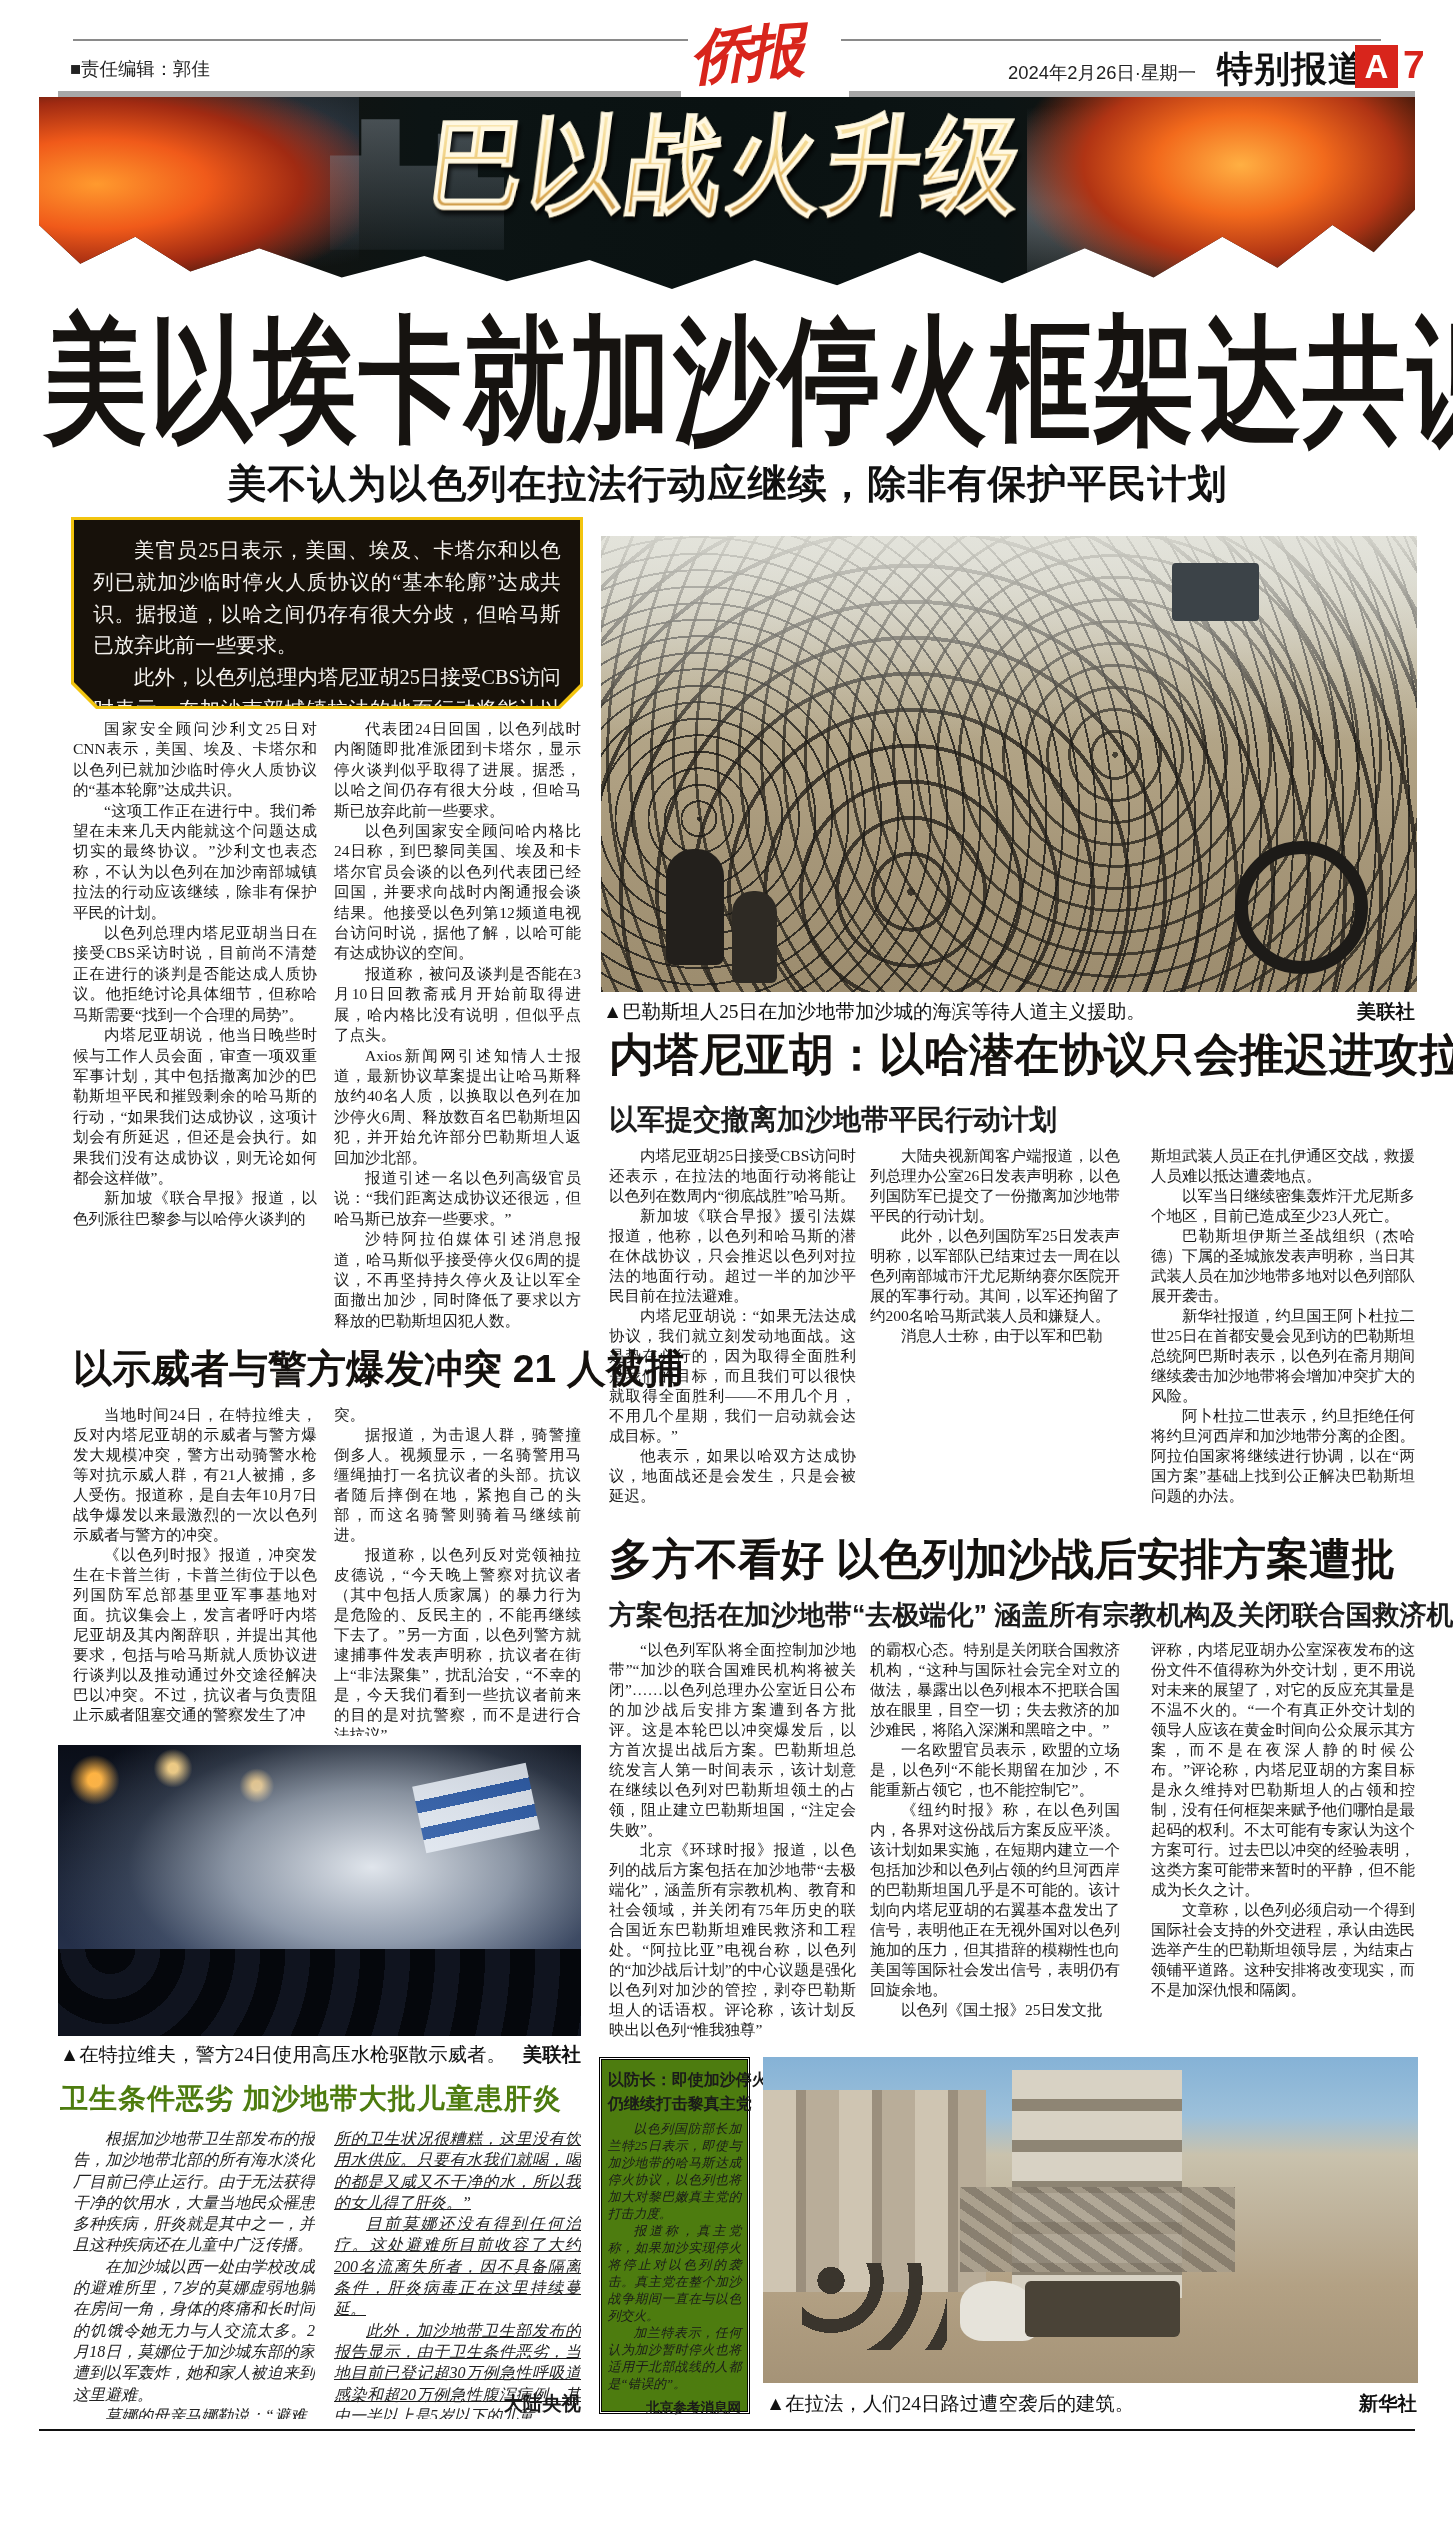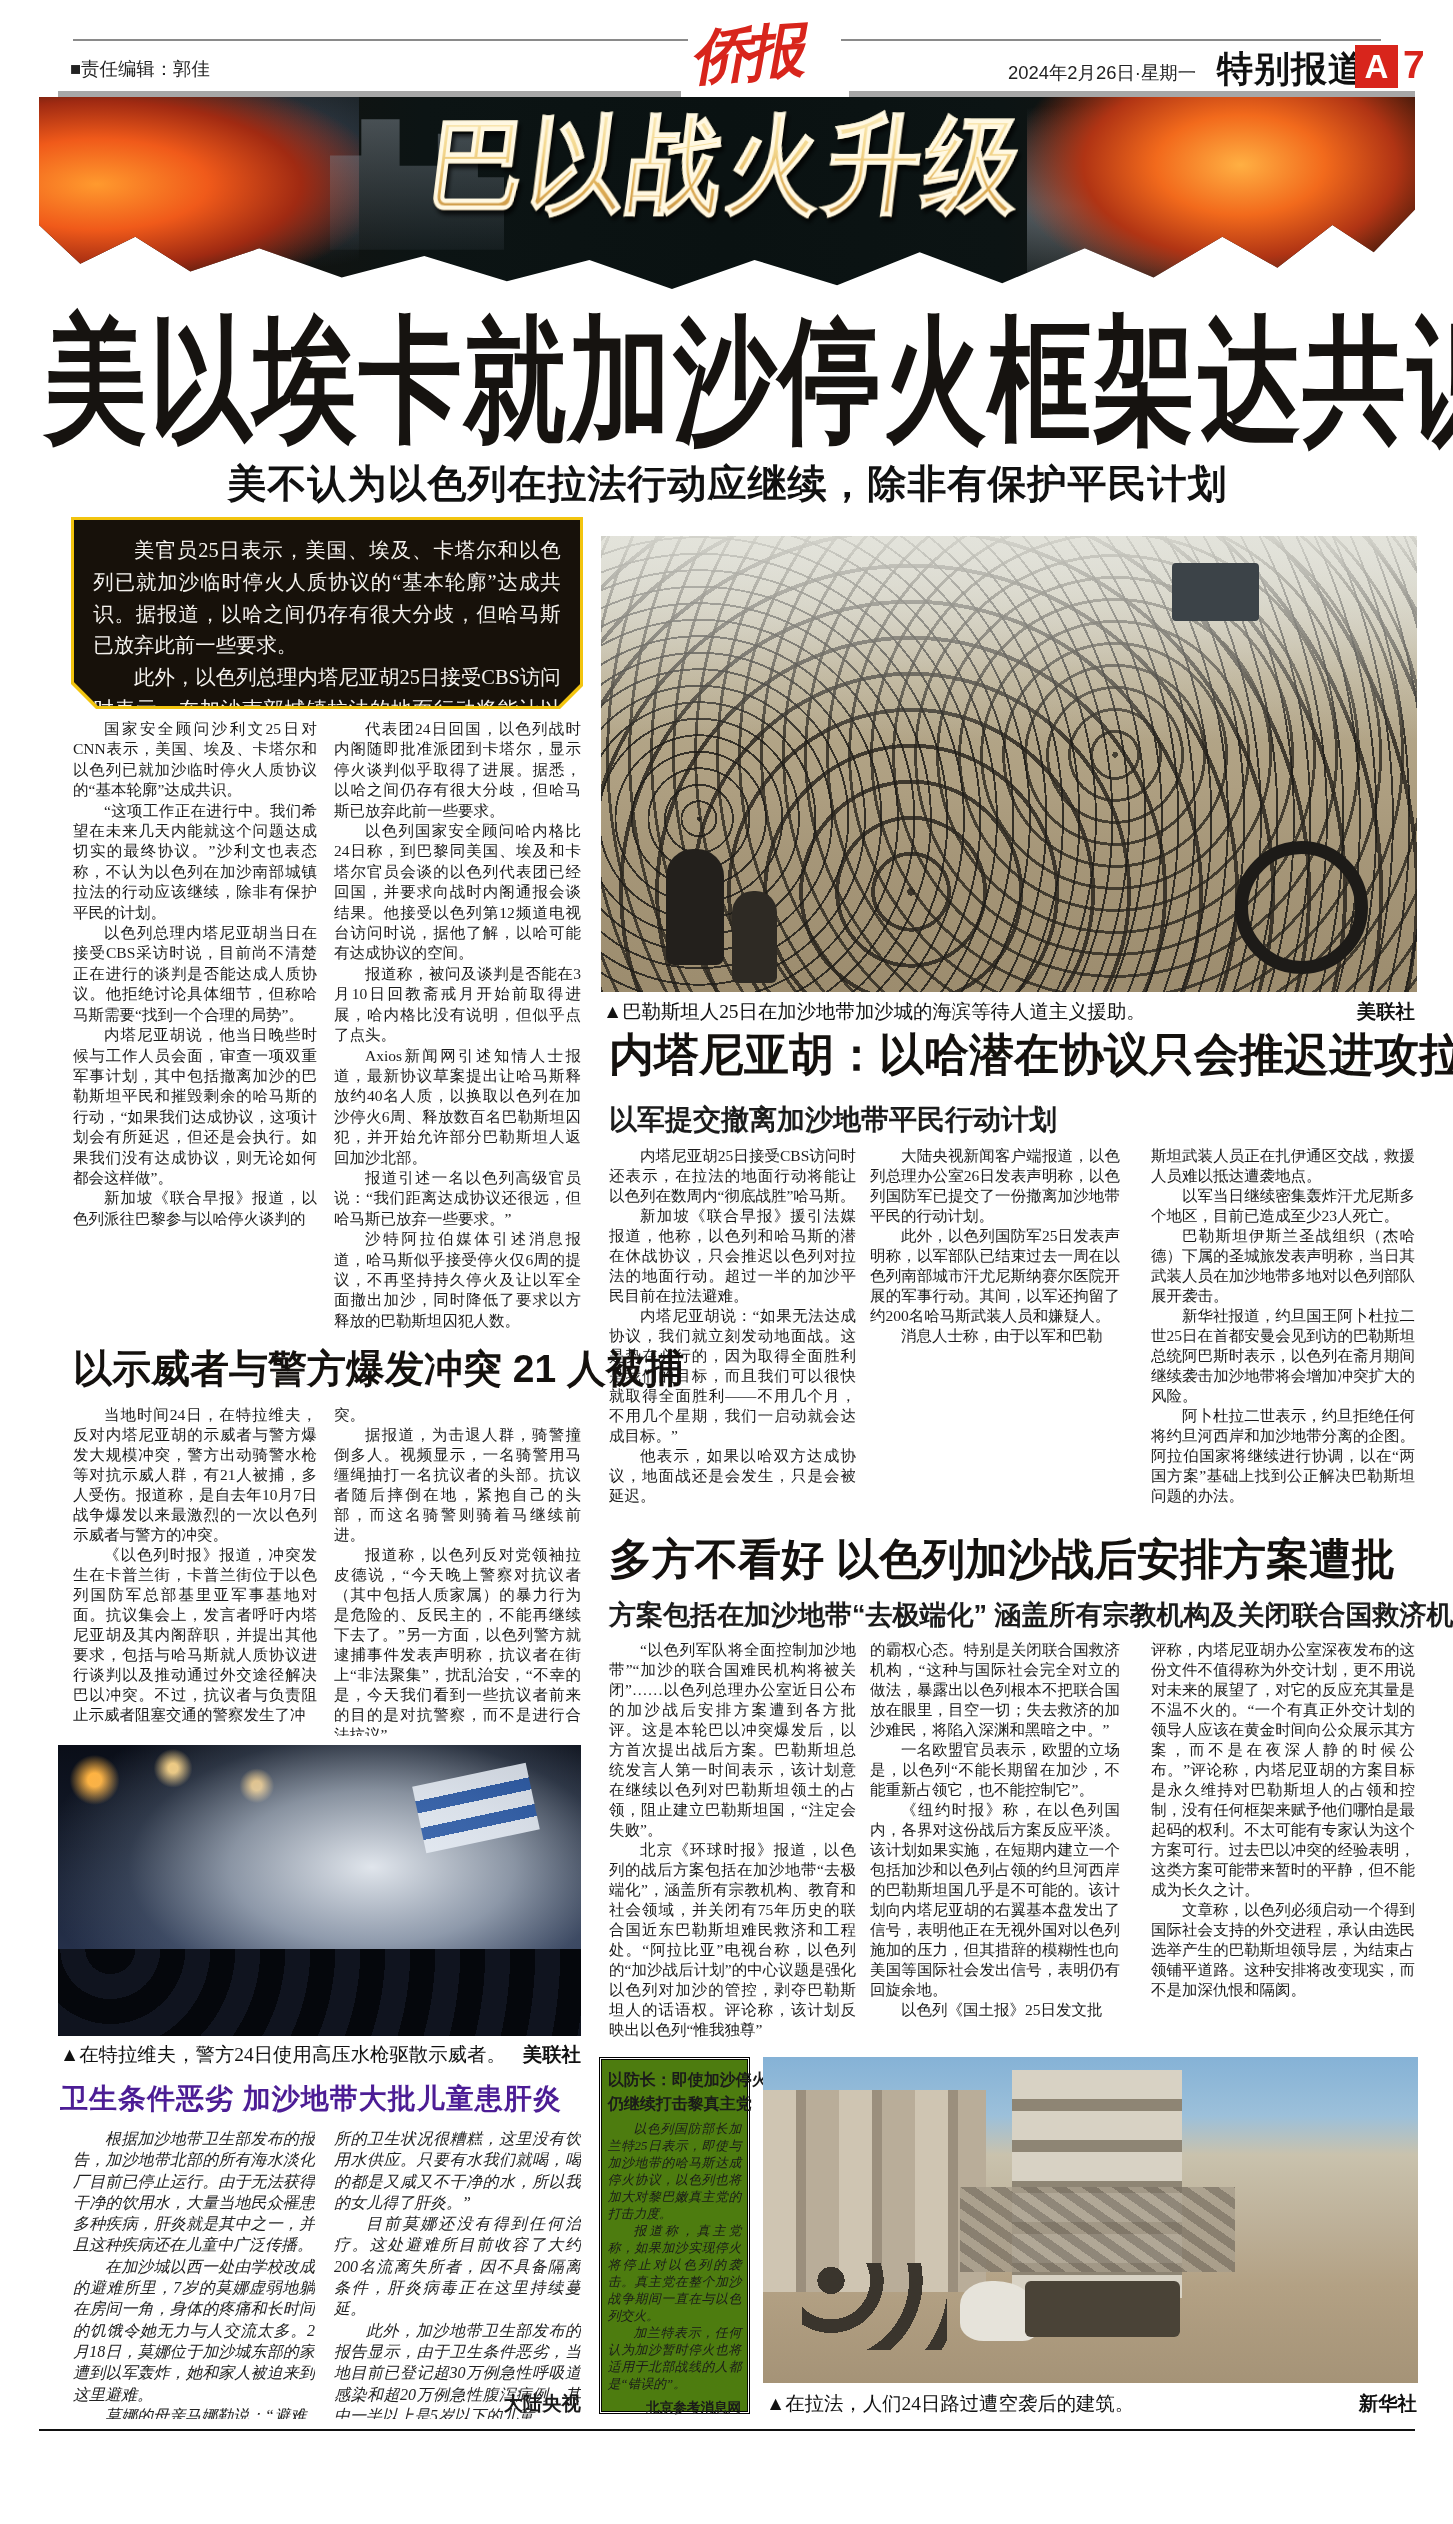--- a/index.html
+++ b/index.html
@@ -90,21 +90,21 @@
   .headline3{font-size:39px;font-weight:900;color:#14110e;white-space:nowrap;}
   .headline4{font-size:43px;font-weight:900;color:#14110e;white-space:nowrap;}
   .subhead{font-size:28px;font-weight:600;color:#1c1c1c;white-space:nowrap;}
   .col{overflow:hidden;}
   .col p{margin:0;font-size:15.5px;line-height:20.4px;text-align:justify;text-indent:2em;color:#1b1b1b;}
   .col.tight p{line-height:20px;}
   .col.kai p{font-style:italic;font-size:16px;line-height:21.3px;color:#222;}
   .col .flush{text-indent:0;}
   .kai-credit{font-style:normal;font-weight:900;font-size:19.4px;text-align:right;
         font-family:"Liberation Sans",sans-serif;margin-top:3.9px;}
-  .headline-health{font-size:28px;font-weight:900;color:#4c1d95;white-space:nowrap;letter-spacing:1px;}
+  .headline-health{font-size:28px;font-weight:900;color:#4d7c0f;white-space:nowrap;letter-spacing:1px;}
   
   .defense-box{border:1.9px solid #000;box-shadow:inset 0 0 0 1px #fff,inset 0 0 0 1.9px #000;
         box-sizing:border-box;padding:9.7px 7.8px 5.8px 7.8px;background:#4d7c0f;}
   .defense-head{font-size:16px;font-weight:900;text-align:center;line-height:1.5;white-space:nowrap;}
   .defense-box p{margin:0;font-size:12.8px;line-height:17px;text-indent:2em;text-align:justify;font-style:italic;}
   .defense-credit{font-size:13.6px;font-weight:900;text-align:right;margin-top:5.8px;font-family:"Liberation Sans",sans-serif;}
   .bottom-rule{background:#111;}
 </style>
 </head>
 <body>
@@ -229,21 +229,21 @@
     <span class="caption-text">▲在特拉维夫，警方24日使用高压水枪驱散示威者。</span>
     <span class="caption-credit sans">美联社</span>
   </div>
 
   <div class="abs headline-health sans" style="left:60px;top:2080px;width:521px;">卫生条件恶劣  加沙地带大批儿童患肝炎</div>
   <div class="abs col kai" style="left:73px;top:2128px;width:242px;height:291px;">
       <p>根据加沙地带卫生部发布的报告，加沙地带北部的所有海水淡化厂目前已停止运行。由于无法获得干净的饮用水，大量当地民众罹患多种疾病，肝炎就是其中之一，并且这种疾病还在儿童中广泛传播。</p>
       <p>在加沙城以西一处由学校改成的避难所里，7岁的莫娜虚弱地躺在房间一角，身体的疼痛和长时间的饥饿令她无力与人交流太多。2月18日，莫娜位于加沙城东部的家遭到以军轰炸，她和家人被迫来到这里避难。</p>
       <p>莫娜的母亲马娜勒说：“避难</p>
     </div>
-  <div class="abs col kai" style="left:334px;top:2128px;width:247px;height:291px;">
+  <div class="abs col kai" style="left:334px;top:2128px;width:247px;height:291px;text-decoration:underline;">
   <p class="flush">所的卫生状况很糟糕，这里没有饮用水供应。只要有水我们就喝，喝的都是又咸又不干净的水，所以我的女儿得了肝炎。”</p>
       <p>目前莫娜还没有得到任何治疗。这处避难所目前收容了大约200名流离失所者，因不具备隔离条件，肝炎病毒正在这里持续蔓延。</p>
       <p>此外，加沙地带卫生部发布的报告显示，由于卫生条件恶劣，当地目前已登记超30万例急性呼吸道感染和超20万例急性腹泻病例，其中一半以上是5岁以下的儿童。</p>
     </div>
   <div class="abs kai-credit" style="left:334px;top:2386px;width:247px;">大陆央视</div>
 
   <div class="abs defense-box" style="left:599px;top:2057px;width:151px;height:357px;">
     <div class="defense-head sans">以防长：即使加沙停火</div>
     <div class="defense-head sans" style="margin-bottom:5.8px;">仍继续打击黎真主党</div>
     <div>

